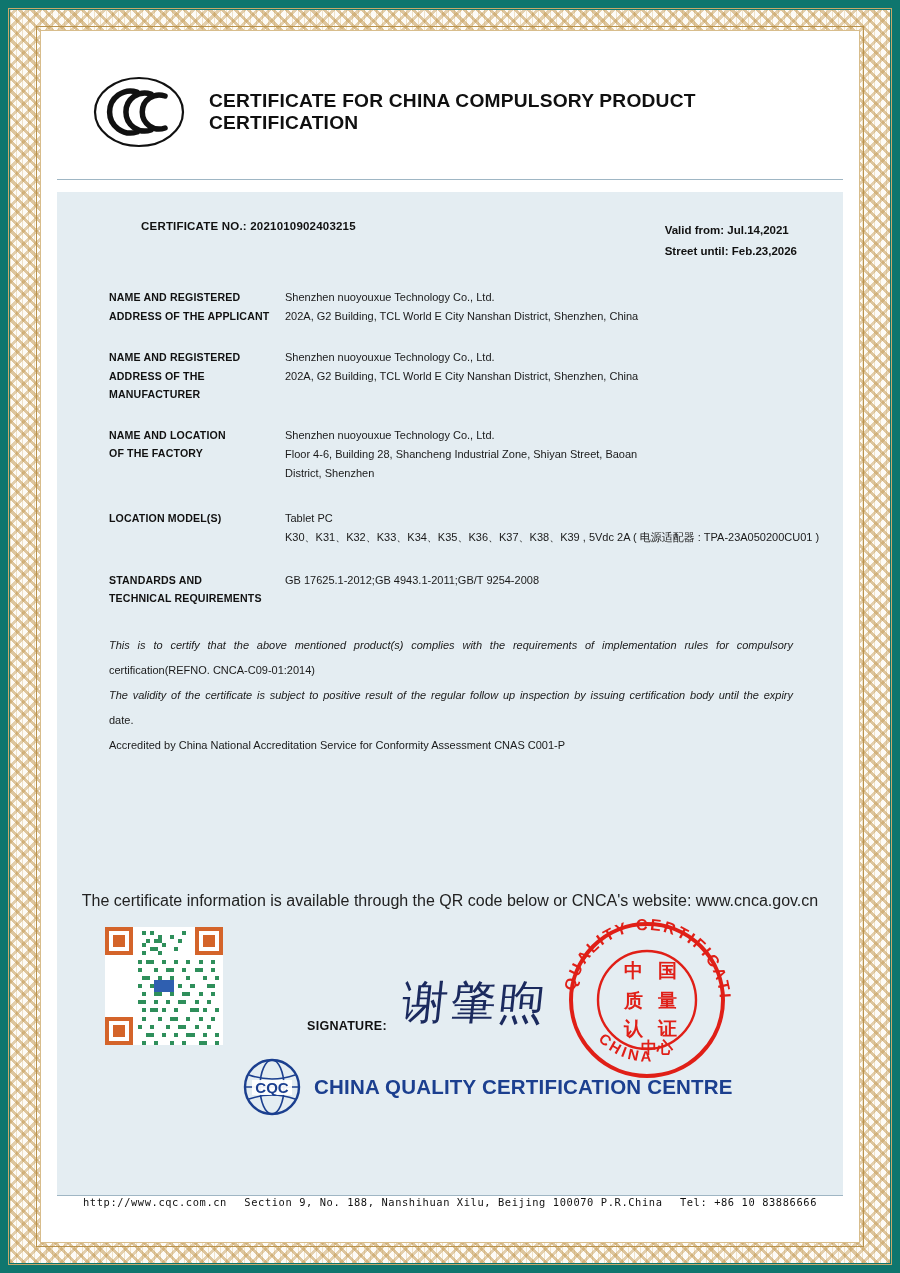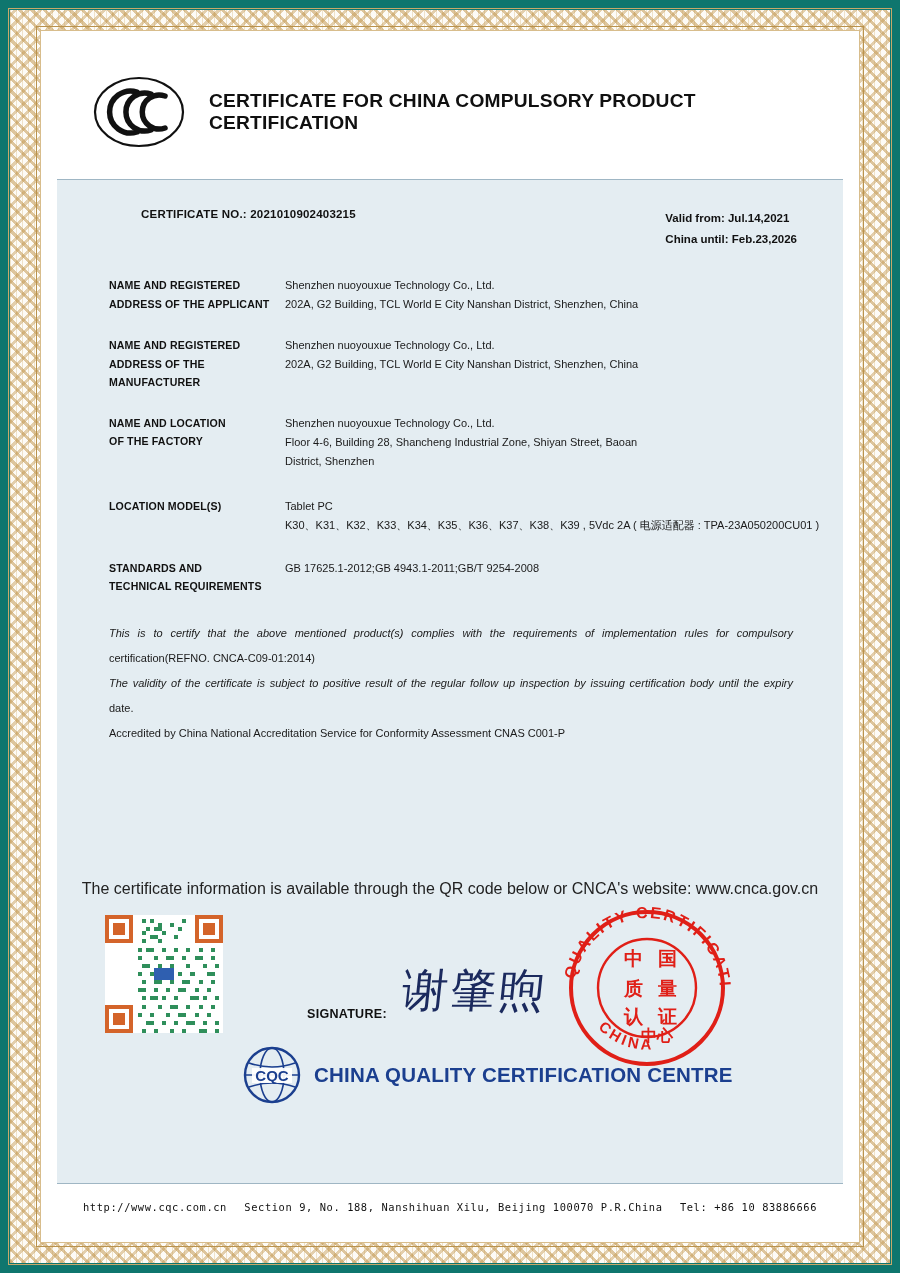--- a/index.html
+++ b/index.html
@@ -56,20 +56,21 @@
     margin-left:24px;
     font-size:19.2px;font-weight:bold;letter-spacing:.2px;
     color:#101010;
     font-family:"Liberation Sans",sans-serif;
   }
   .body-area{
     position:relative;
     background:#e4edf2;
     height:1003px;
     padding:0;
+    margin-top:12px;
   }
   .row-no{
     display:flex;justify-content:space-between;
     padding:28px 46px 0 84px;
   }
   .cert-no{font-size:11.5px;font-weight:bold;color:#111;letter-spacing:.2px;}
   .valid-block{font-size:11.5px;font-weight:bold;color:#111;line-height:21px;text-align:left;}
   .field{
     display:flex;
     padding:0 46px 0 52px;
@@ -125,21 +126,21 @@
   .cqc-brand .txt{
     margin-left:12px;font-size:20.5px;font-weight:bold;color:#1b3f8f;
     letter-spacing:.2px;
   }
   .seal{
     position:absolute;left:497px;top:-10px;width:185px;height:185px;
   }
   .footer{
     position:relative;height:45px;
     border-top:1px solid #9fb6c4;
-    display:flex;align-items:center;justify-content:space-between;
+    display:flex;justify-content:space-between;
     padding:0 26px;
     font-family:"DejaVu Sans Mono","Liberation Mono",monospace;
     font-size:10.4px;color:#111;
     letter-spacing:.6px;
   }
   .footer .mid{flex:1;text-align:center;}
 </style>
 </head>
 <body>
 
@@ -171,21 +172,21 @@
         <div class="cert-no">
           <span>CERTIFICATE NO.:</span>
           <span>2021010902403215</span>
         </div>
         <div class="valid-block">
           <div>
             <span>Valid from:</span>
             <span>Jul.14,2021</span>
           </div>
           <div>
-            <span>China until:</span>
+            <span>Street until:</span>
             <span>Feb.23,2026</span>
           </div>
         </div>
       </div>
 
       <div class="field" style="margin-top:26px;">
         <div class="label">
           <div>NAME AND REGISTERED</div>
           <div>ADDRESS OF THE APPLICANT</div>
         </div>

